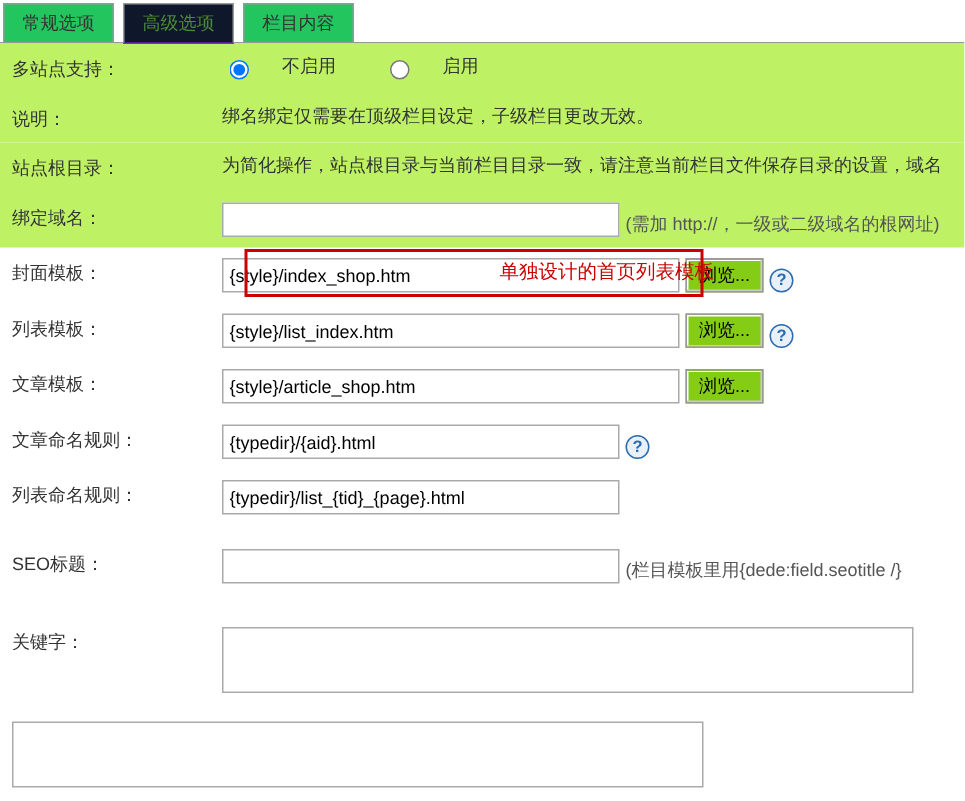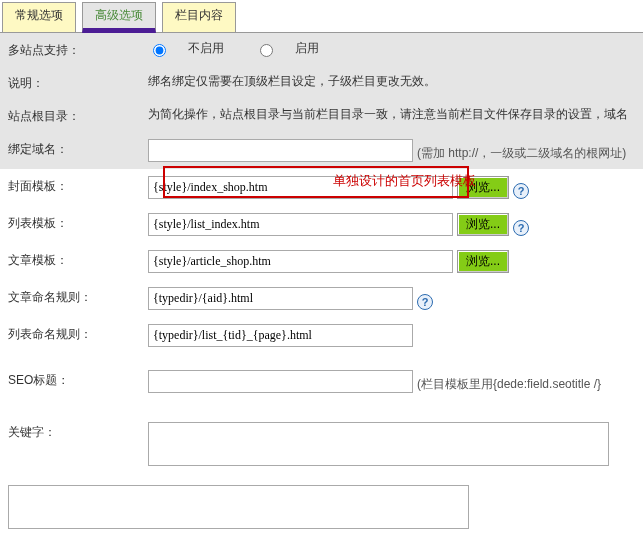--- a/index.html
+++ b/index.html
@@ -1,24 +1,24 @@
 <!DOCTYPE html>
 <html><head>
 <meta charset="utf-8">
 <style>
 body{margin:0;font-family:"SimSun",sans-serif;font-size:12px;color:#333;background:#fff}
 .tabs{display:flex;gap:6px;padding:2px 2px 0;border-bottom:1px solid #999}
-.tab{padding:4px 12px;border:1px solid #999;border-bottom:none;background:#fef9c3;cursor:pointer}
-.tab.active{background:#e5e5e5;color:#4a8b3a;border-bottom:5px solid #4c1d95;margin-bottom:-1px}
+.tab{padding:4px 12px;border:1px solid #999;border-bottom:none;background:#22c55e;cursor:pointer}
+.tab.active{background:#0f172a;color:#4a8b3a;border-bottom:1px solid #4c1d95;margin-bottom:-1px}
 .form{padding:0}
 .row{display:flex;align-items:flex-start;padding:7px 8px;border-bottom:0}
-.row.green{background:#e5e5e5}
+.row.green{background:#bef264}
 .label{width:140px;padding-top:2px}
 .field{flex:1;display:flex;align-items:flex-end;gap:4px;flex-wrap:wrap}
-input[type=text]{border:1px solid #aaa;padding:2px 4px;font-size:12px;font-family:Liberation Serif, serif;height:17px}
+input[type=text]{border:1px solid #aaa;padding:2px 4px;font-size:12px;font-family:Liberation Sans, sans-serif;height:17px}
 .txt-295{width:295px}
 .txt-255{width:255px}
 textarea{border:1px solid #aaa;font-size:12px;font-family:inherit;width:455px;height:38px;resize:none}
 .btn{background:#84cc16;border:1px solid #999;padding:2px 8px;cursor:pointer;font-size:12px;box-shadow:inset -1px -1px 0 #ccc,inset 1px 1px 0 #fff}
 .help-icon{display:inline-block;width:14px;height:14px;border:1px solid #2b6bb0;border-radius:50%;color:#2b6bb0;font-size:11px;line-height:14px;text-align:center;font-weight:bold;background:#e8f0fa}
 .radio-group{display:flex;align-items:center;gap:19px}
 .radio-group label{margin-right:12px}
 .hint{color:#555}
 .redbox{border:2px solid #c00;position:absolute;pointer-events:none}
 .redtext{color:#c00;font-size:13px;position:absolute}

